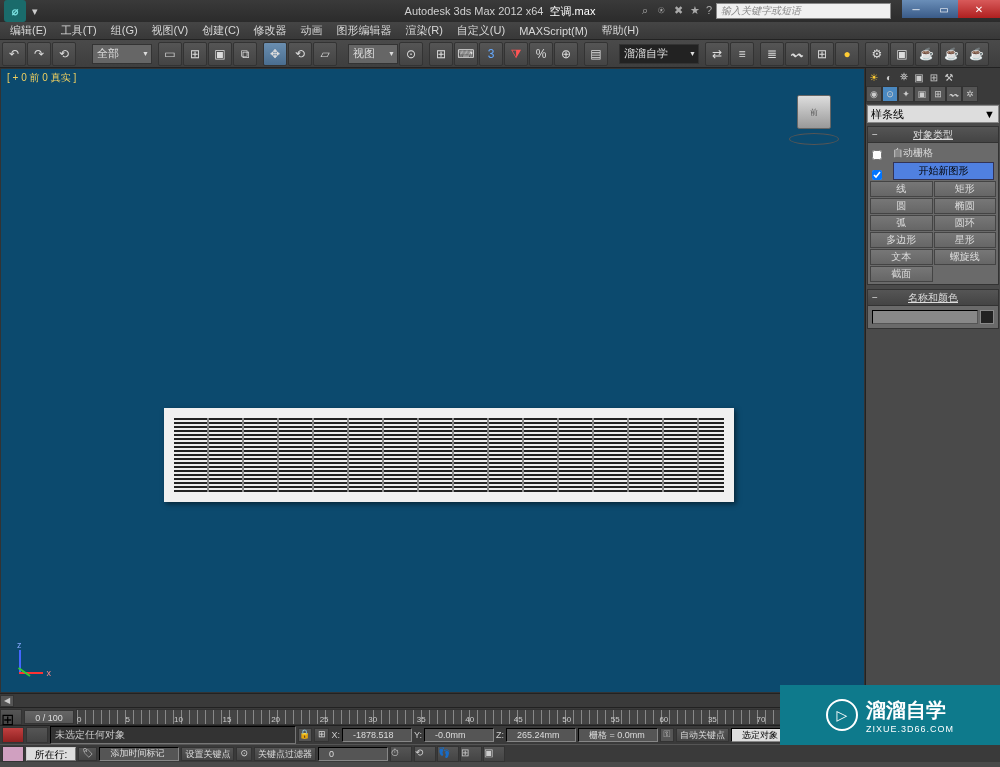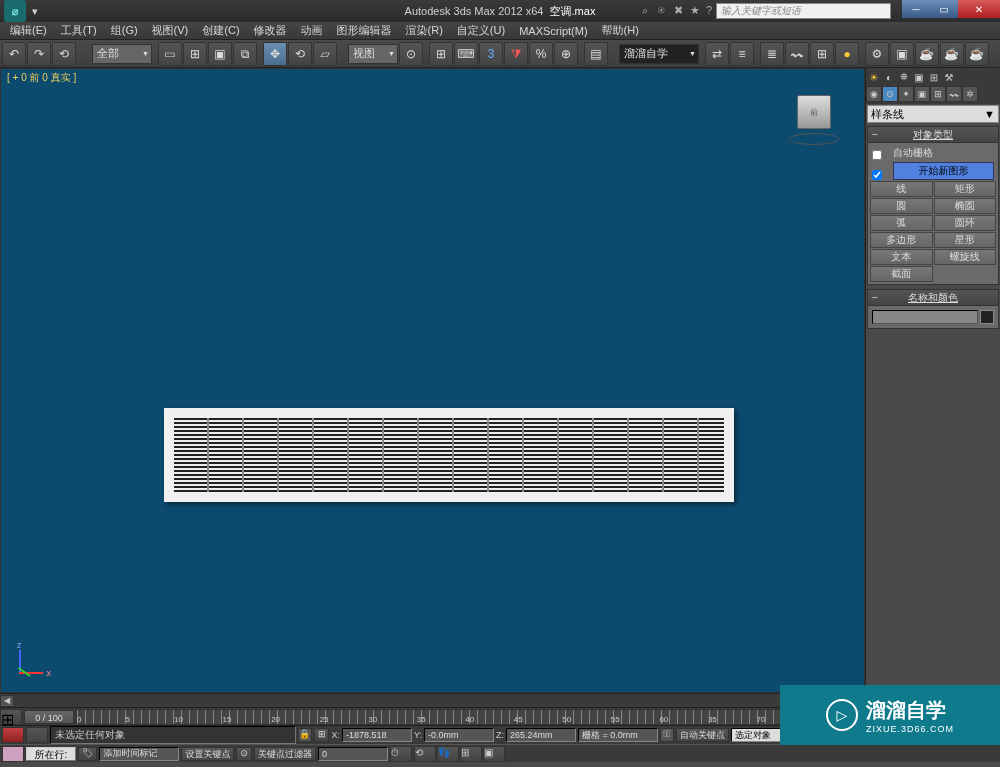--- a/index.html
+++ b/index.html
@@ -88,21 +88,21 @@
 .ruler-ticks { position: absolute; inset: 0; background: repeating-linear-gradient(to right, #888 0, #888 1px, transparent 1px, transparent 8px); }
 .ruler-labels { position: absolute; bottom: 0; left: 0; right: 0; display: flex; font-size: 8px; color: #ccc; }
 .ruler-labels span { flex: 1; text-align: left; }
 
 
 .statusbar { background: #3a3a3a; border-top: 1px solid #222; }
 .status-row { height: 18px; display: flex; align-items: center; gap: 2px; padding: 0 2px; font-size: 10px; color: #ccc; }
 .status-row2 { border-top: 1px solid #555; }
 .anim-btn { width: 22px; height: 16px; background: linear-gradient(#555,#444); border: 1px solid #333; }
 .anim-btn.red { background: linear-gradient(#c04040,#902020); }
-.status-field { height: 14px; background: #555; border: 1px inset #333; padding: 0 3px; font-size: 9px; color: #ddd; display: flex; align-items: center; }
+.status-field { height: 14px; background: #555; border: 1px inset #333; padding: 0 10px; font-size: 9px; color: #ddd; display: flex; align-items: center; }
 .coord-field { width: 70px; }
 .prompt-area { flex: 1; background: #333; padding: 1px 4px; border: 1px inset #222; font-size: 10px; }
 .row-label { width: 50px; text-align: center; background: #ddd; color: #000; border: 1px outset #ccc; height: 14px; line-height: 14px; font-size: 10px; }
 .lock-icon { width: 14px; height: 14px; background: #555; border: 1px solid #333; font-size: 9px; text-align: center; }
 .trans-btn { padding: 0 3px; height: 14px; background: linear-gradient(#555,#444); border: 1px solid #333; font-size: 9px; color: #ddd; }
 .dropdown-small { width: 58px; background: #ddd; color: #000; }
 .right-status { display: flex; gap: 1px; }
 
 
 .watermark { position: absolute; right: 0; bottom: 22px; width: 220px; height: 60px; background: #0e7a8c; display: flex; align-items: center; justify-content: center; gap: 8px; color: #fff; }

